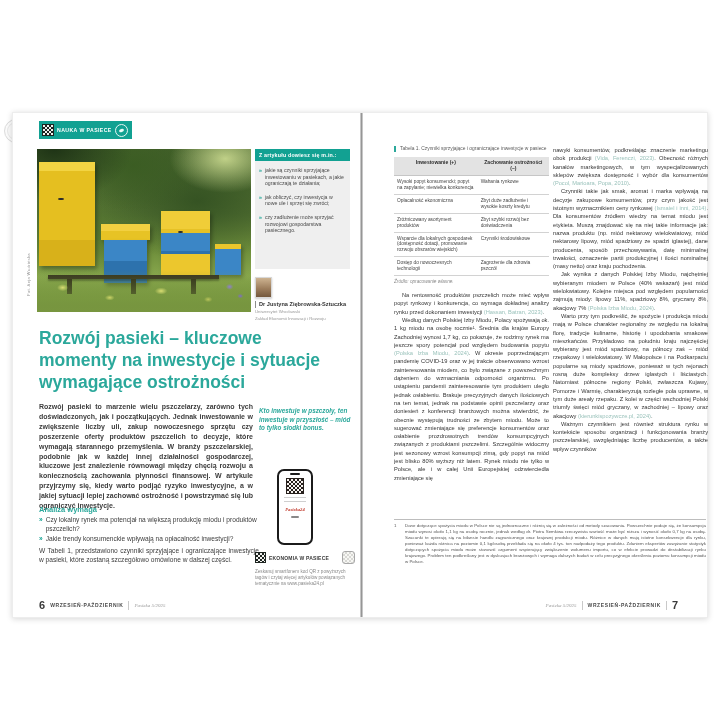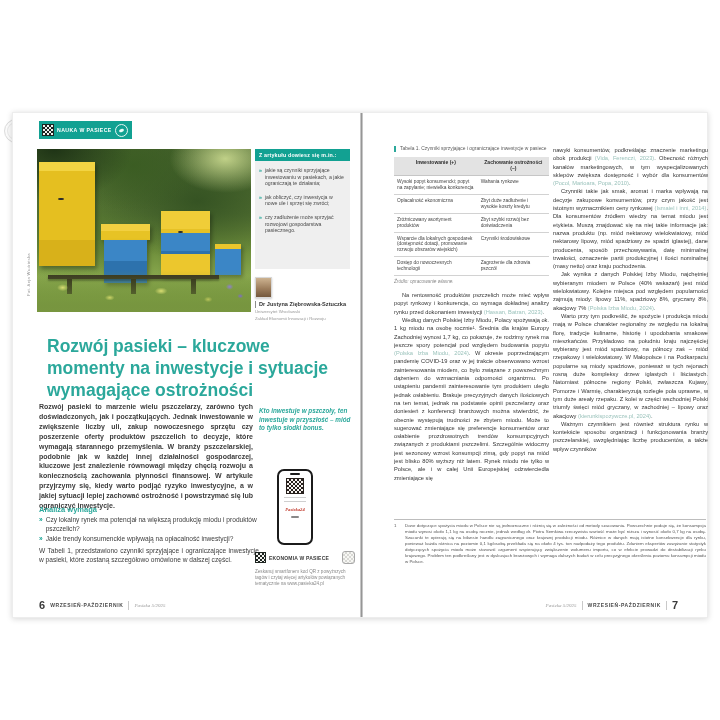--- a/index.html
+++ b/index.html
@@ -176,21 +176,21 @@
           </div>
       </div>
 
       <div class="author">
         <div class="author-photo"></div>
         <div class="author-name">Dr Justyna Ziębrowska-Sztuczka</div>
         <div class="author-affil">Uniwersytet Wrocławski</div>
         <div class="author-affil">Zakład Ekonomii Innowacji i Rozwoju</div>
       </div>
 
-      <h1 class="title" style="margin:8px">Rozwój pasieki – kluczowe momenty na inwestycje i sytuacje wymagające ostrożności</h1>
+      <h1 class="title" style="margin:0">Rozwój pasieki – kluczowe momenty na inwestycje i sytuacje wymagające ostrożności</h1>
 
       <p class="lead" style="margin:0">Rozwój pasieki to marzenie wielu pszczelarzy, zarówno tych doświadczonych, jak i początkujących. Jednak inwestowanie w zwiększenie liczby uli, zakup nowoczesnego sprzętu czy poszerzenie oferty produktów pszczelich to decyzje, które wymagają starannego przemyślenia. W branży pszczelarskiej, podobnie jak w każdej innej działalności gospodarczej, kluczowe jest znalezienie równowagi między chęcią rozwoju a koniecznością zachowania płynności finansowej. W artykule przyjrzymy się, kiedy warto podjąć ryzyko inwestycyjne, a w jakiej sytuacji lepiej zachować ostrożność i powstrzymać się lub ograniczyć inwestycje.</p>
 
       <div class="pull-quote">Kto inwestuje w pszczoły, ten inwestuje w przyszłość – miód to tylko słodki bonus.</div>
 
       <div class="phone">
         <div class="notch"></div>
         <div class="pqr"></div>
         <div class="pline"></div>
         <div class="pline"></div>

